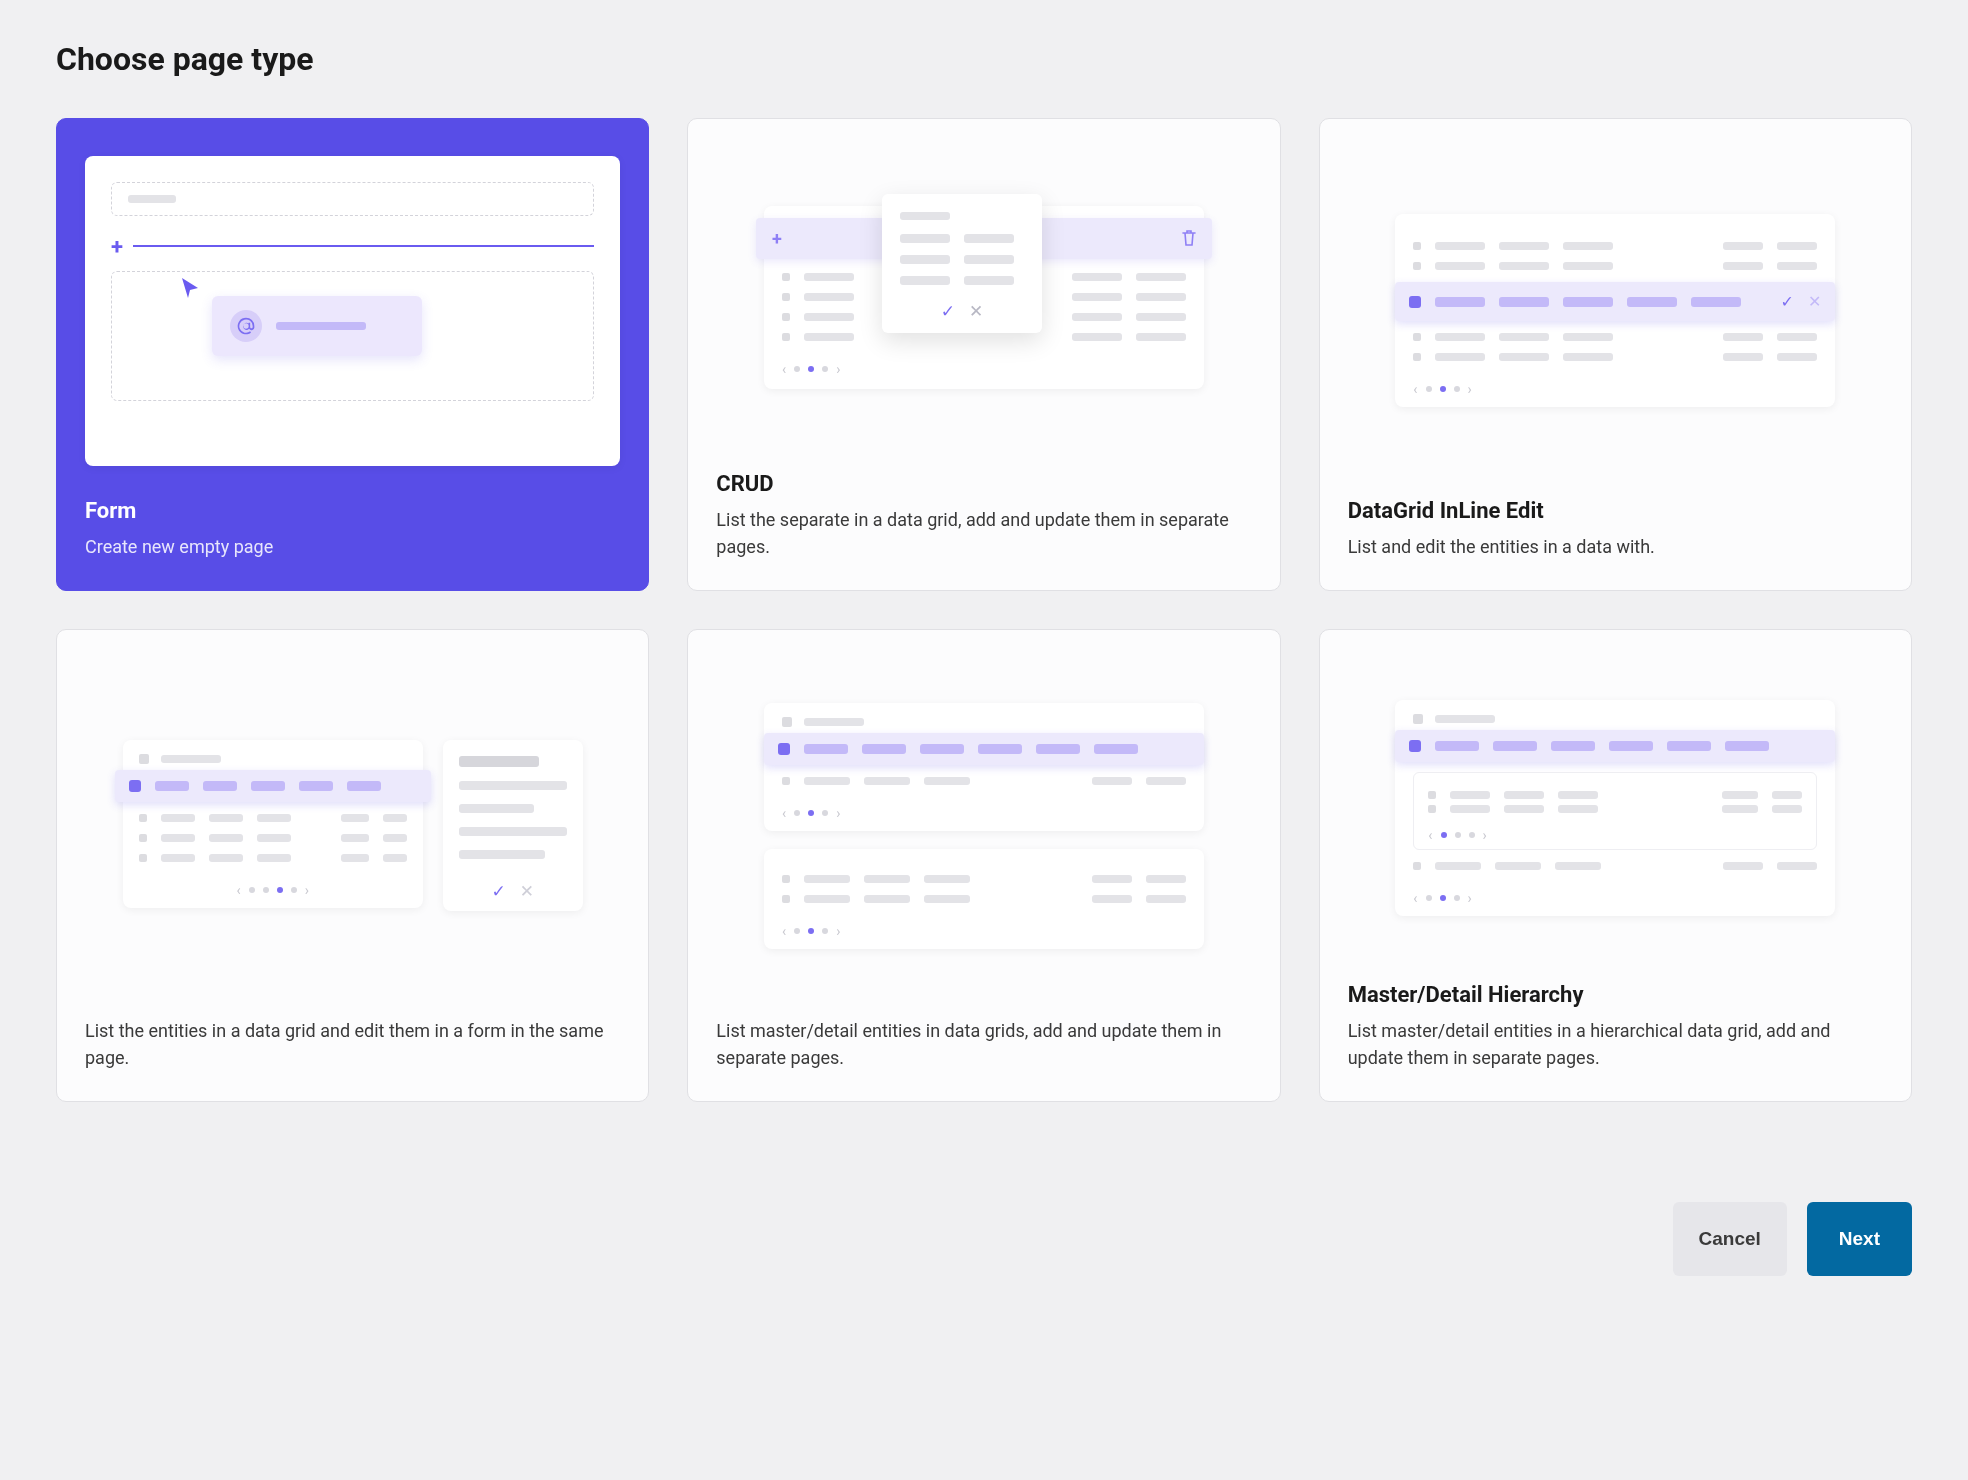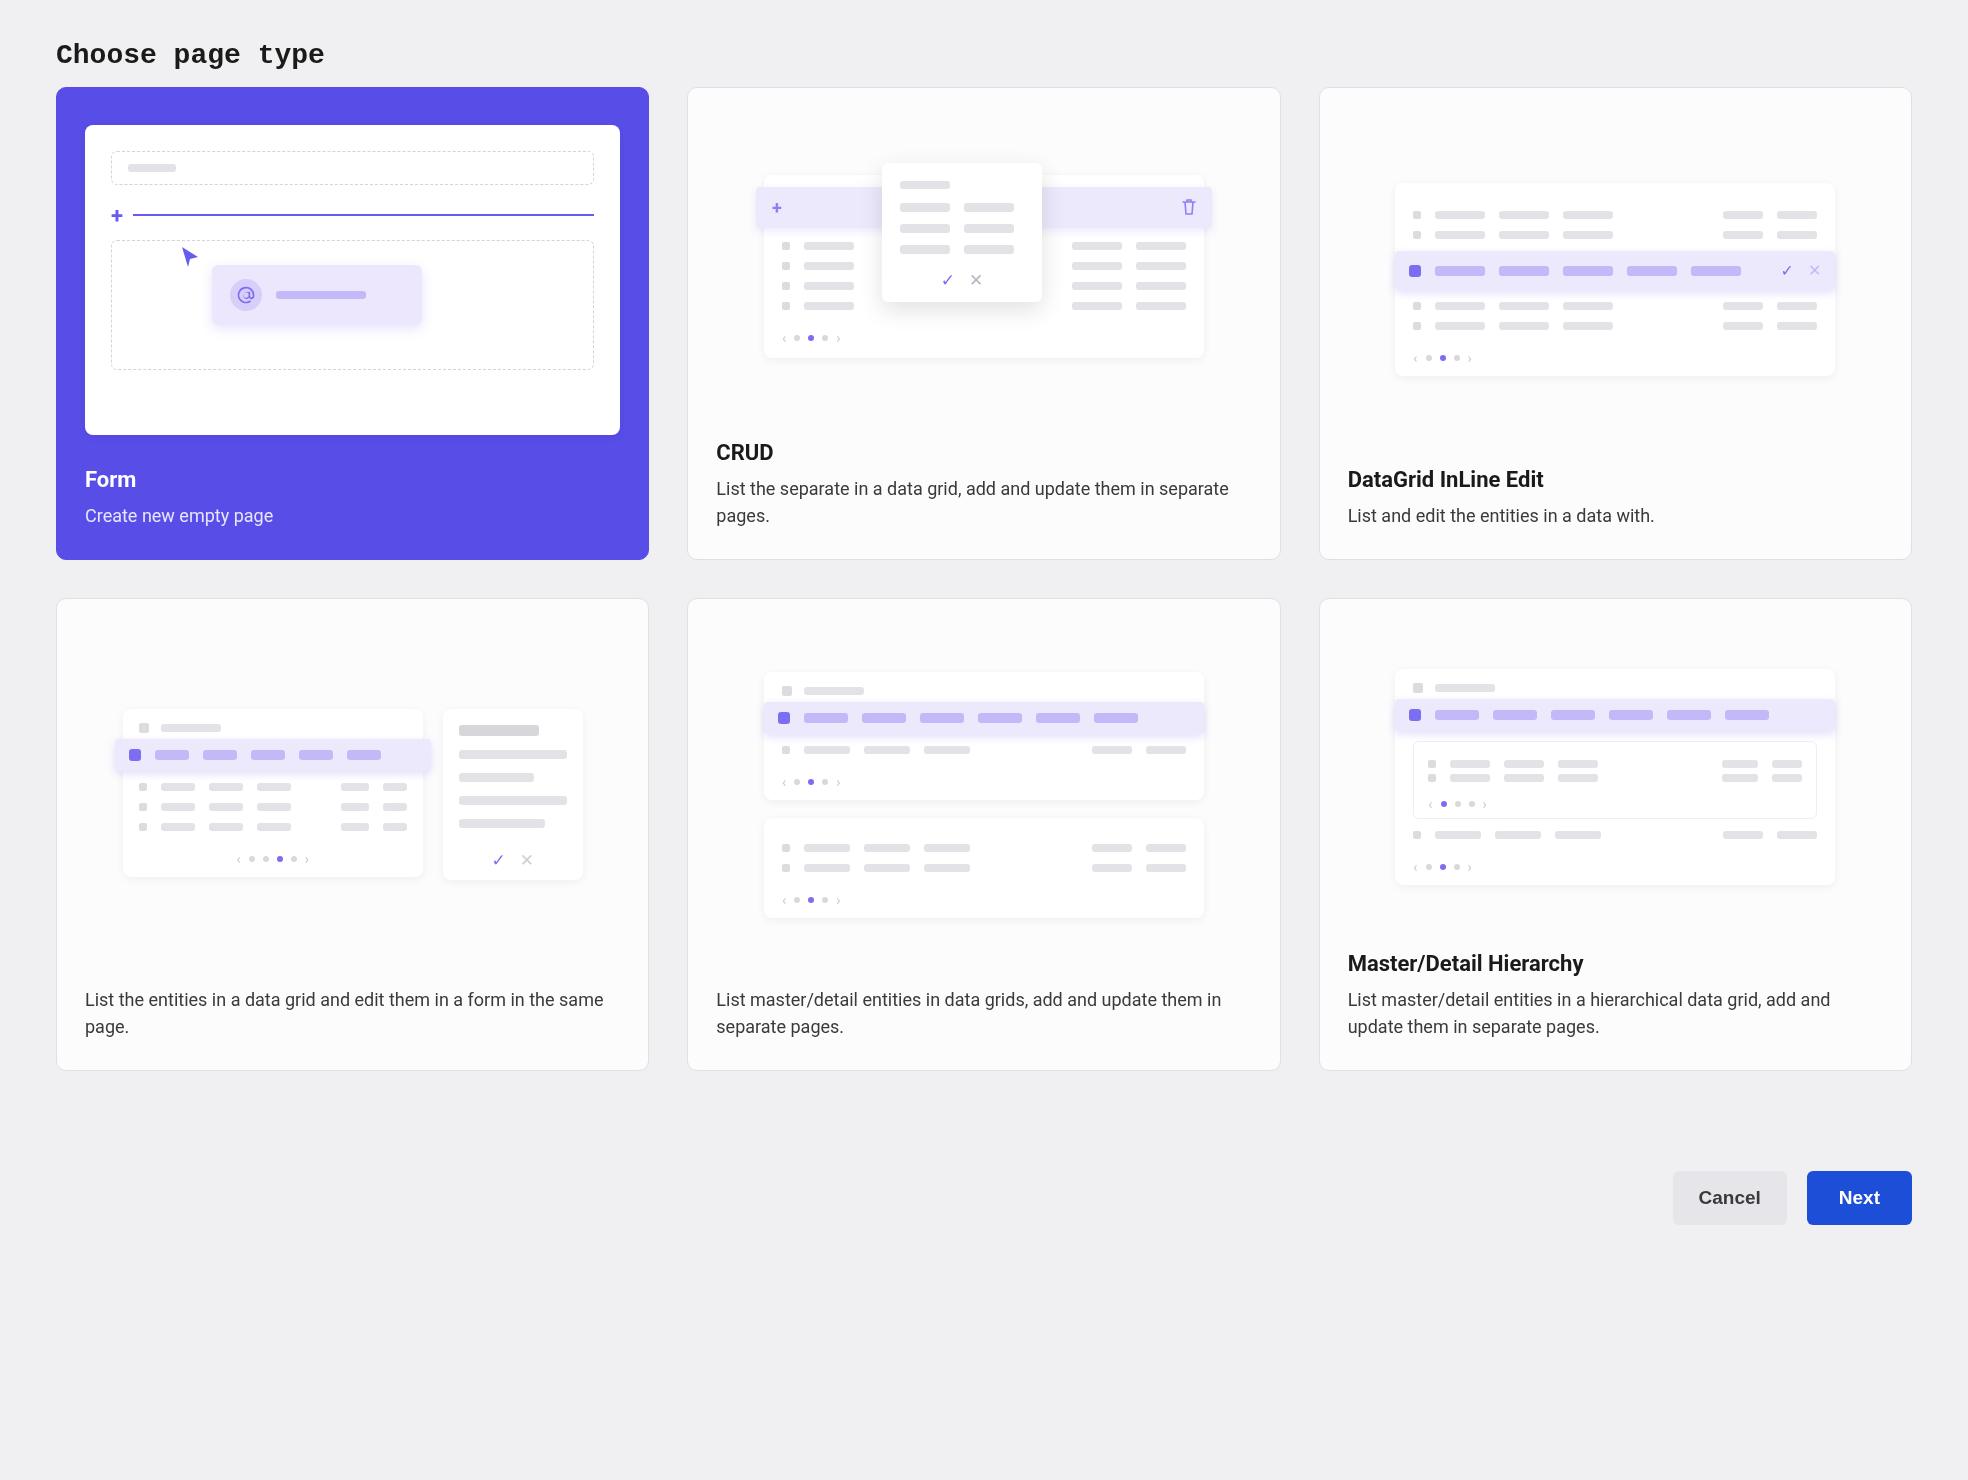--- a/index.html
+++ b/index.html
@@ -8,25 +8,24 @@
     padding: 0;
     background: #f0f0f2;
     font-family: -apple-system, BlinkMacSystemFont, "Segoe UI", Roboto, "Helvetica Neue", Arial, sans-serif;
     color: #1a1a1a;
   }
   .page {
     padding: 40px 56px 44px 56px;
     max-width: 1968px;
   }
   .page-title {
-    font-size: 28px;
+    font-size: 32px;
     font-weight: 700;
-    margin: 0 0 16px 0;
+    margin: 0 0 40px 0;
     color: #1a1a1a;
-    font-family: Liberation Mono, monospace;
   }
   .card-grid {
     display: grid;
     grid-template-columns: repeat(3, 1fr);
     gap: 38px;
   }
   .card {
     border: 1px solid #e0e0e4;
     border-radius: 10px;
     background: #fcfcfd;
@@ -75,23 +74,23 @@
     padding: 14px 26px;
     border-radius: 6px;
     border: none;
     cursor: pointer;
   }
   .btn-cancel {
     background: #e6e6ea;
     color: #3a3a3a;
   }
   .btn-next {
-    background: #1d4ed8;
+    background: #0369a1;
     color: #fff;
-    padding: 16px 32px;
+    padding: 26px 32px;
   }
 
   
   .illus-canvas {
     background: #fff;
     border-radius: 8px;
     box-shadow: 0 2px 8px rgba(0,0,0,0.06);
     position: relative;
   }
   .dot { width:8px; height:8px; border-radius:2px; background:#dcdce0; }

